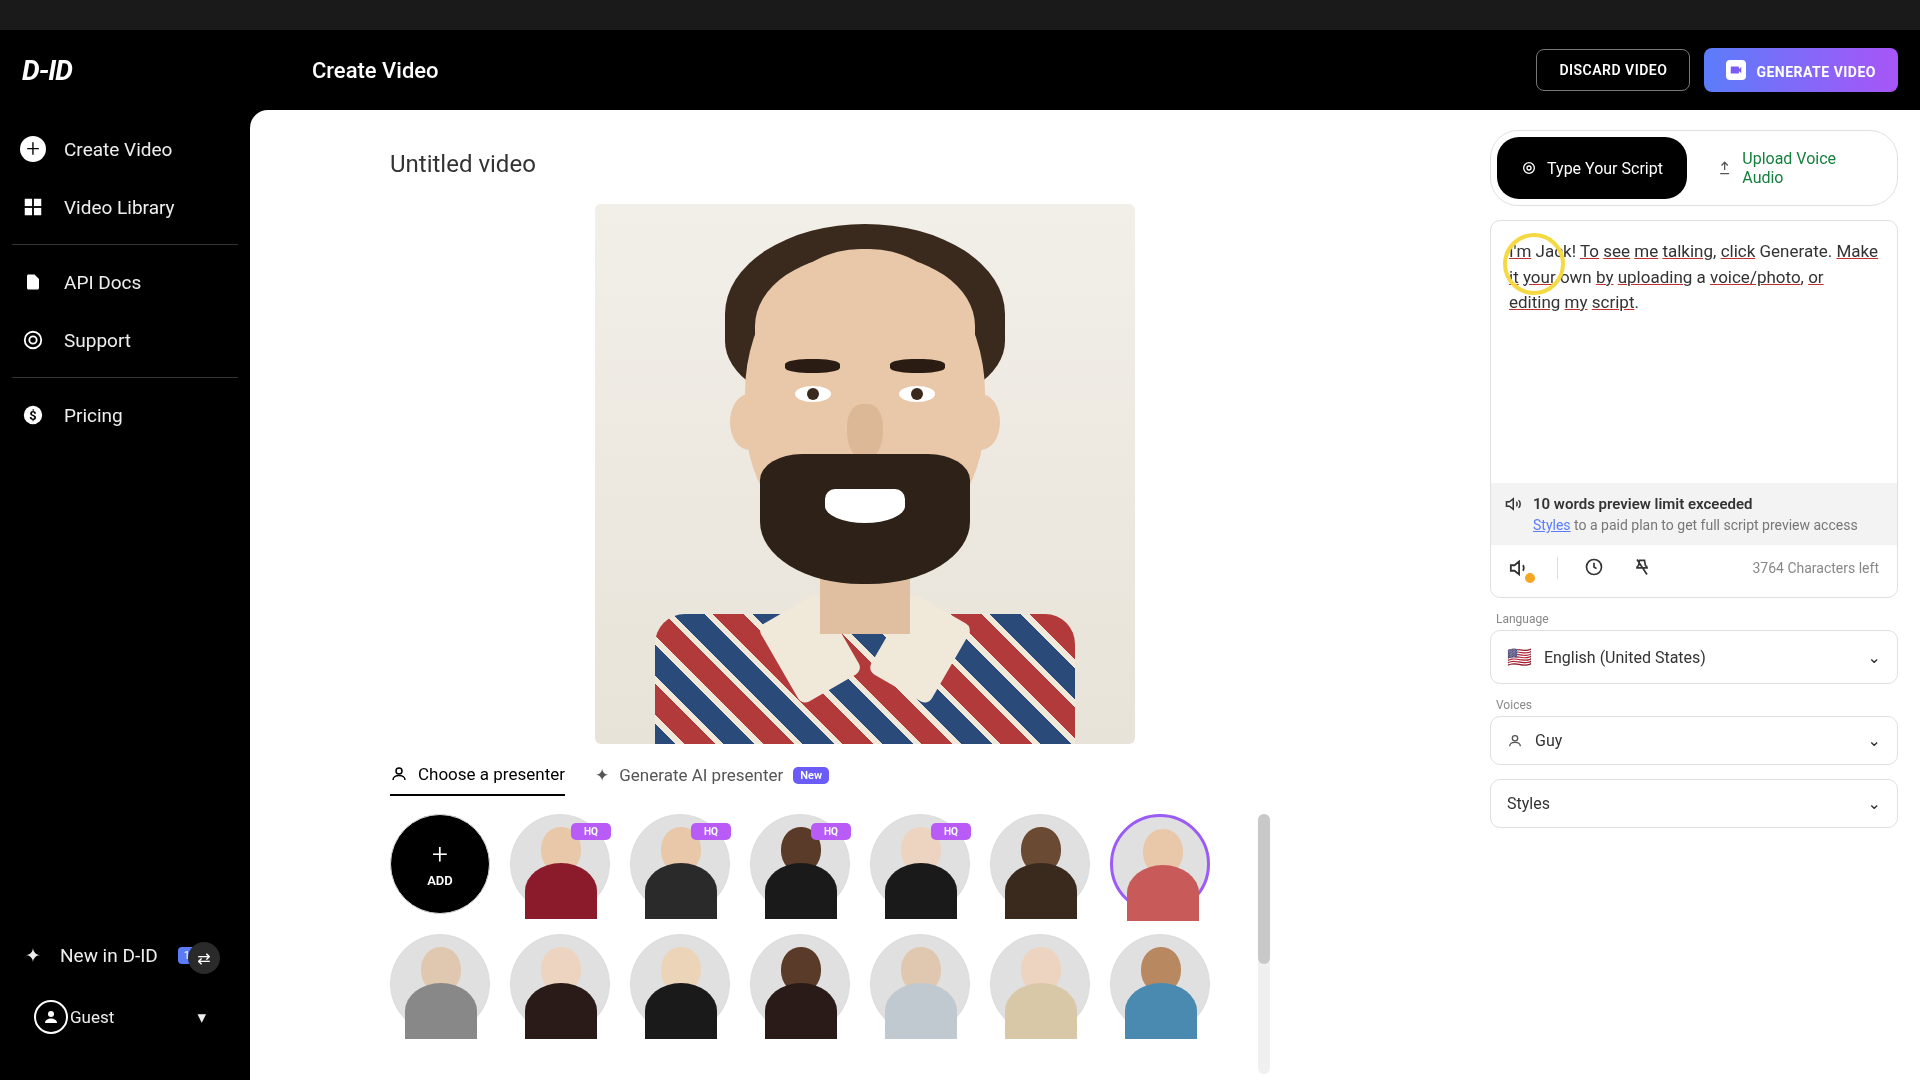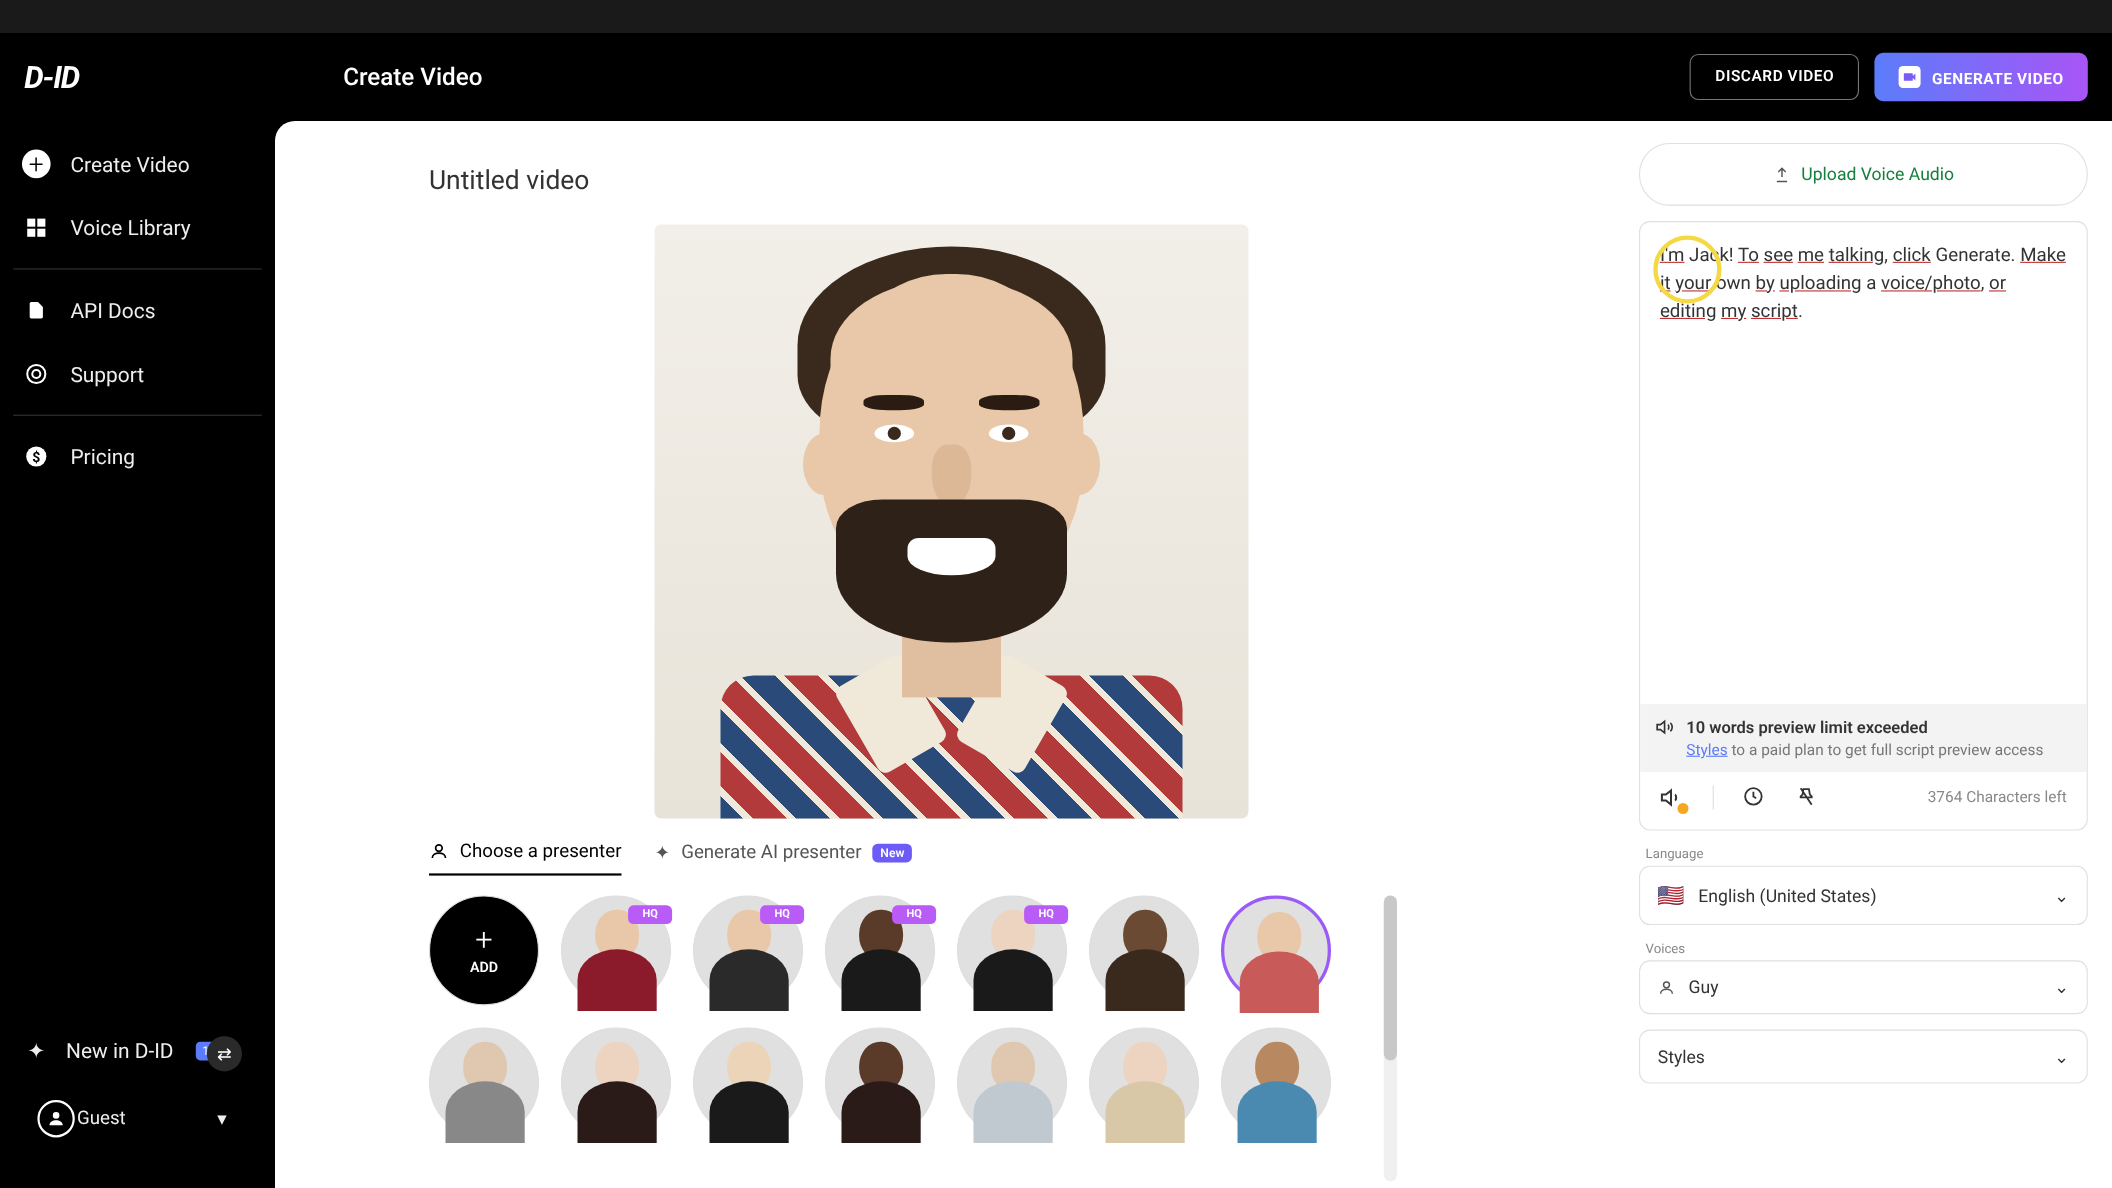--- a/index.html
+++ b/index.html
@@ -58,21 +58,21 @@
 .hq-badge{position:absolute;right:-2px;top:8px;background:#b85bf7;color:#fff;font-size:10px;font-weight:700;padding:3px 13px;border-radius:5px}
 .mini-head{position:absolute;left:30px;top:12px;width:40px;height:46px;border-radius:48%}
 .mini-body{position:absolute;left:14px;top:48px;width:72px;height:56px;border-radius:50% 50% 0 0}
 .scrollbar-v{position:absolute;right:0;top:0;width:12px;height:260px;background:#f0f0f0;border-radius:6px}
 .scrollbar-thumb{width:12px;height:150px;background:#c8c8c8;border-radius:6px}
 .presenter-wrap{position:relative;width:960px;margin-left:0}
 .right-panel{width:440px;background:#fff;padding:20px 22px 20px 10px;display:flex;flex-direction:column;gap:14px}
 .script-tabs{display:flex;gap:14px;border:1px solid #e0e0e0;border-radius:28px;padding:6px;background:#fff}
 .script-tab{flex:1;display:flex;align-items:center;justify-content:center;gap:10px;padding:12px 16px;border-radius:22px;font-size:16px;cursor:pointer;color:#15803d}
 .script-tab.active{background:#000;color:#fff}
-.script-box{border:1px solid #e0e0e0;border-radius:10px;padding:18px;height:554px;display:flex;flex-direction:column}
+.script-box{border:1px solid #e0e0e0;border-radius:10px;padding:18px;height:378px;display:flex;flex-direction:column}
 .script-text{font-size:17px;line-height:1.5;color:#333;flex:1}
 .under{text-decoration:underline;text-decoration-color:#c03030}
 .highlight-ring{position:absolute;width:62px;height:62px;border:4px solid #f5d942;border-radius:50%;margin-left:-6px;margin-top:-6px}
 .limit-box{background:#f3f3f3;padding:12px 14px;margin:0 -18px}
 .limit-row1{display:flex;align-items:center;gap:10px;font-size:15px;font-weight:600;color:#333}
 .limit-row2{font-size:14px;color:#777;margin-top:4px;margin-left:28px}
 .upgrade-link{color:#5b7cfa;text-decoration:underline}
 .tool-row{display:flex;align-items:center;gap:26px;padding-top:12px}
 .tool-ico{width:22px;height:22px;cursor:pointer;color:#444}
 .char-left{margin-left:auto;font-size:14px;color:#888}
@@ -114,21 +114,21 @@
     </div>
     <div class="nav-item">
       <span class="nav-ico">
         <svg width="22" height="22" viewBox="0 0 24 24" fill="#fff">
             <rect x="3" y="3" width="8" height="8"></rect>
             <rect x="13" y="3" width="8" height="8"></rect>
             <rect x="3" y="13" width="8" height="8"></rect>
             <rect x="13" y="13" width="8" height="8"></rect>
           </svg>
       </span>
-      <span>Voice Library</span>
+      <span>Video Library</span>
     </div>
     <div class="nav-divider"></div>
     <div class="nav-item">
       <span class="nav-ico">
         <svg width="18" height="22" viewBox="0 0 24 24" fill="#fff">
             <path d="M14 2H6c-1.1 0-2 .9-2 2v16c0 1.1.9 2 2 2h12c1.1 0 2-.9 2-2V8l-6-6z"></path>
           </svg>
       </span>
       <span>API Docs</span>
     </div>
@@ -279,20 +279,27 @@
           </div>
       </div>
       <div class="scrollbar-v" style="position:absolute;right:-10px;top:0">
         <div class="scrollbar-thumb"></div>
       </div>
     </div>
   </div>
 
   <div class="right-panel">
     <div class="script-tabs">
+      <div class="script-tab active">
+        <svg width="16" height="16" viewBox="0 0 24 24" fill="none" stroke="#fff" stroke-width="2">
+            <circle cx="12" cy="12" r="8"></circle>
+            <circle cx="12" cy="12" r="3"></circle>
+          </svg>
+        <span>Type Your Script</span>
+      </div>
       <div class="script-tab">
         <svg width="16" height="16" viewBox="0 0 24 24" fill="none" stroke="#555" stroke-width="2">
             <path d="M12 3v12M7 8l5-5 5 5M5 21h14"></path>
           </svg>
         <span>Upload Voice Audio</span>
       </div>
     </div>
 
     <div class="script-box">
       <div class="script-text" style="position:relative">

